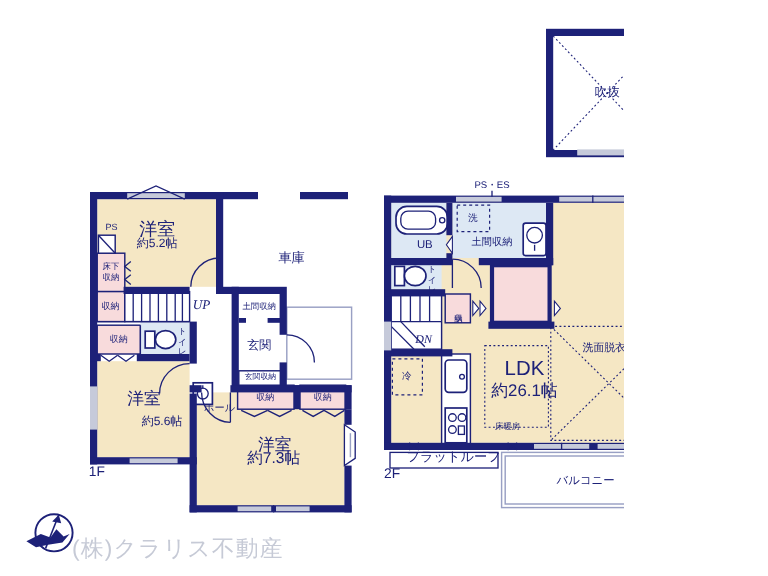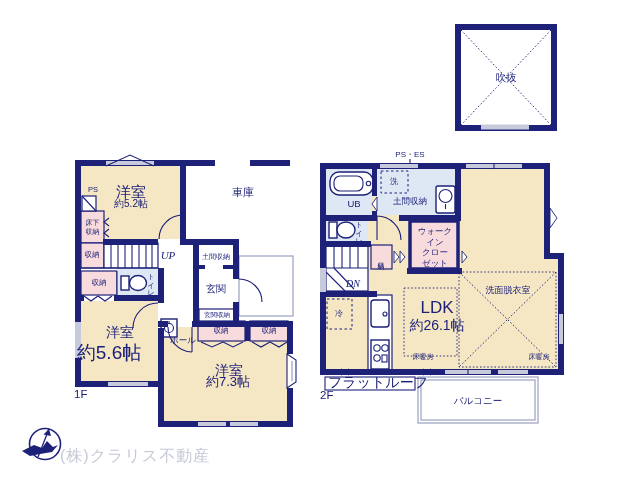--- a/index.html
+++ b/index.html
@@ -1,16 +1,16 @@
 <!DOCTYPE html>
 <html style="--navy: #1d2178; --cream: #f5e7c4; --pink: #f8dbdc; --blue: #dde8f4; --window-gray: #c6cada; --light-outline: #99a0c4; --company-gray: #c6cad6; --bg: #ffffff;"><head>
 <meta charset="utf-8">
 <style>
   html,body{margin:0;padding:0;background:#fff;}
-  #stage{position:relative;width:640px;height:480px;background:var(--bg,#fff);overflow:hidden;
+  #stage{position:relative;width:520px;height:480px;background:var(--bg,#fff);overflow:hidden;
          font-family:"Liberation Sans",sans-serif;}
   #plan-svg{position:absolute;left:0;top:0;z-index:1;}
   .lbl{position:absolute;transform:translate(-50%,-50%);color:var(--navy);white-space:nowrap;
        line-height:1;z-index:3;font-family:"Liberation Sans",sans-serif;}
   .lbl.tl{transform:none;}
   .vert{writing-mode:vertical-rl;text-orientation:upright;letter-spacing:1px;}
   .serifi{font-family:"Liberation Serif",serif;font-style:italic;font-weight:normal;}
   .wrapbox{transform:none;white-space:normal;text-align:center;}
   .blocklines span{display:block;text-align:center;}
   .company{color:var(--company-gray);letter-spacing:1px;}
@@ -262,57 +262,51 @@
     <path class="birdfill" d="M22,451 L34,445 L42,448 L47,441 L53,447 L58,445 L52,452 L40,454 L30,456 Z"></path>
     <line x1="38" y1="457" x2="49" y2="429" stroke="var(--navy)" stroke-width="1.3"></line>
     <polygon points="49,429 43.5,434.5 51,436" class="birdfill"></polygon>
   </g>
 </svg>
 
 <div class="lbl" style="left:506px;top:77px;font-size:10.5px;">吹抜</div>
 
 <div class="lbl" style="left:131px;top:191px;font-size:15px;">洋室</div>
 <div class="lbl" style="left:131px;top:204px;font-size:10px;">約5.2帖</div>
-<div class="lbl" style="left:243px;top:192px;font-size:11px;text-align:right;">車庫</div>
+<div class="lbl" style="left:243px;top:216px;font-size:11px;text-align:right;">車庫</div>
 <div class="lbl tl" style="left:88px;top:186px;font-size:7.5px;">PS</div>
 <div class="lbl wrapbox" style="left:84px;top:219px;width:17px;font-size:7px;line-height:8.5px;">床下収納</div>
 <div class="lbl" style="left:92px;top:255px;font-size:7.5px;">収納</div>
 <div class="lbl serifi" style="left:168px;top:255px;font-size:11px;">UP</div>
 <div class="lbl" style="left:99px;top:283px;font-size:7.5px;">収納</div>
 <div class="lbl vert" style="left:151px;top:281px;font-size:7px;">トイレ</div>
 <div class="lbl" style="left:183px;top:293px;font-size:8.5px;margin-top:47px;">ホール</div>
 <div class="lbl" style="left:216px;top:256px;font-size:7px;">土間収納</div>
 <div class="lbl" style="left:216px;top:289px;font-size:10px;font-family:Liberation Serif, serif;">玄関</div>
 <div class="lbl" style="left:217px;top:315px;font-size:6.5px;">玄関収納</div>
 <div class="lbl" style="left:221px;top:331px;font-size:7.5px;">収納</div>
 <div class="lbl" style="left:269px;top:331px;font-size:7.5px;">収納</div>
 <div class="lbl" style="left:120px;top:332px;font-size:14px;">洋室</div>
-<div class="lbl" style="left:109px;top:352px;font-size:19px;">約5.6帖</div>
+<div class="lbl" style="left:135px;top:352px;font-size:10px;">約5.6帖</div>
 <div class="lbl" style="left:229px;top:370px;font-size:14px;">洋室</div>
 <div class="lbl" style="left:228px;top:381px;font-size:13px;">約7.3帖</div>
 <div class="lbl tl" style="left:74px;top:389px;font-size:11.5px;">1F</div>
 
 <div class="lbl" style="left:410px;top:155px;font-size:8px;">PS・ES</div>
 <div class="lbl" style="left:354px;top:204px;font-size:9.5px;">UB</div>
 <div class="lbl" style="left:394px;top:182px;font-size:8px;">洗</div>
 <div class="lbl" style="left:410px;top:201px;font-size:8.5px;">土間収納</div>
 <div class="lbl vert" style="left:359px;top:229px;font-size:7px;">トイレ</div>
 <div class="lbl serifi" style="left:353px;top:284px;font-size:10px;">DN</div>
 <div class="lbl vert" style="left:381px;top:257px;font-size:7px;">収納</div>
-<div class="lbl blocklines wrapbox" style="left:407px;top:226px;width:56px;font-size:8.5px;line-height:10.5px;">
-  <span>ウォーク</span>
-  <span>イン</span>
-  <span>クロー</span>
-  <span>ゼット</span>
-</div>
 <div class="lbl" style="left:437px;top:307px;font-size:17px;">LDK</div>
 <div class="lbl" style="left:437px;top:325px;font-size:14px;">約26.1帖</div>
 <div class="lbl" style="left:423px;top:356px;font-size:7px;">床暖房</div>
 <div class="lbl" style="left:539px;top:356px;font-size:7px;">床暖房</div>
 <div class="lbl" style="left:508px;top:290px;font-size:9px;">洗面脱衣室</div>
 <div class="lbl" style="left:339px;top:314px;font-size:8px;">冷</div>
-<div class="lbl" style="left:378px;top:382px;font-size:14px;">フラットルーフ</div>
+<div class="lbl" style="left:378px;top:382px;font-size:11px;">フラットルーフ</div>
 <div class="lbl tl" style="left:320px;top:390px;font-size:11.5px;">2F</div>
-<div class="lbl" style="left:478px;top:401px;font-size:9.5px;">バルコニー</div>
-
-<div class="lbl tl company" style="left:60px;top:448px;font-size:16px;">(株)クラリス不動産</div>
+<div class="lbl" style="left:488px;top:401px;font-size:9.5px;">バルコニー</div>
+
+<div class="lbl tl company" style="left:60px;top:448px;font-size:19px;">(株)クラリス不動産</div>
 
 </div>
 
 </body></html>

